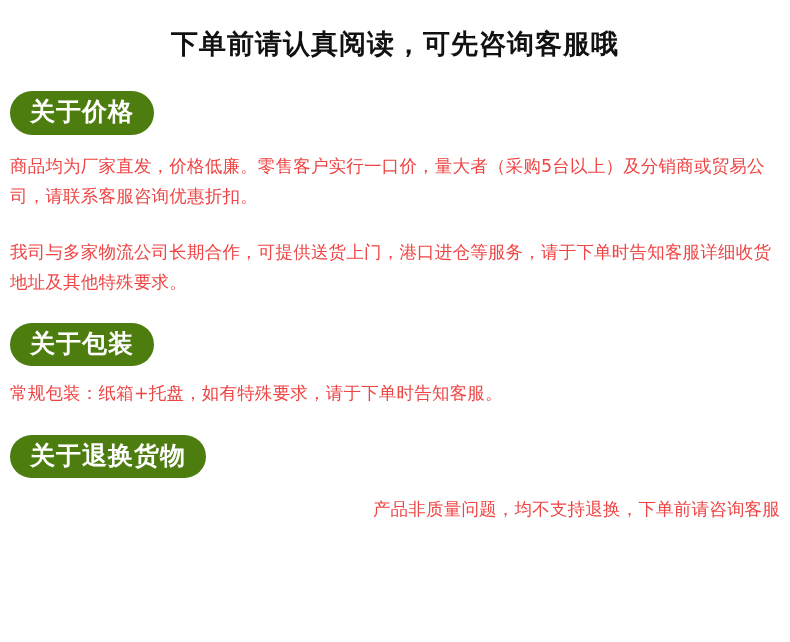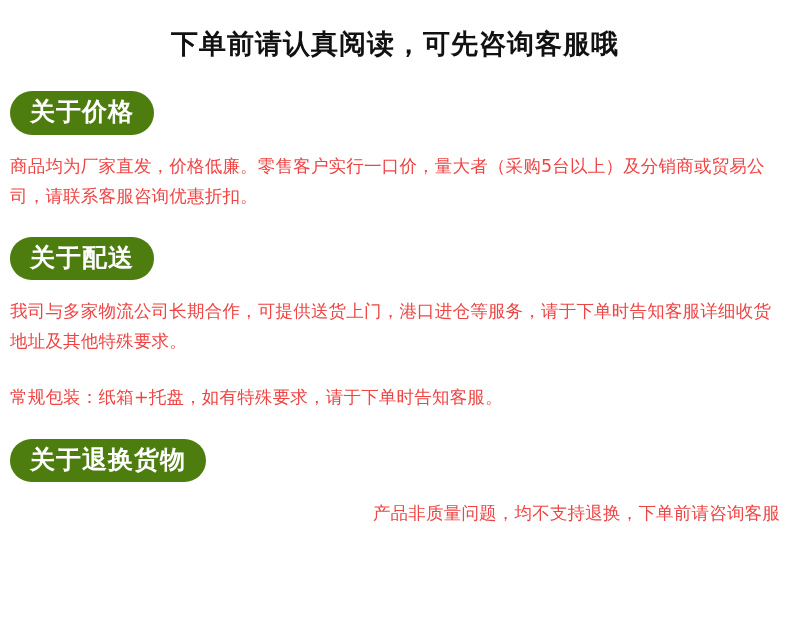--- a/index.html
+++ b/index.html
@@ -66,25 +66,25 @@
 <div class="page">
 
   <h1 class="page-title">下单前请认真阅读，可先咨询客服哦</h1>
 
   <div class="section section-first sec-price">
     <span class="badge">关于价格</span>
     <p class="body-text">商品均为厂家直发，价格低廉。零售客户实行一口价，量大者（采购5台以上）及分销商或贸易公司，请联系客服咨询优惠折扣。</p>
   </div>
 
   <div class="section sec-delivery">
-    <span class="badge">关于配送</span>
     <p class="body-text">我司与多家物流公司长期合作，可提供送货上门，港口进仓等服务，请于下单时告知客服详细收货地址及其他特殊要求。</p>
   </div>
 
   <div class="section sec-packing">
+    <span class="badge">关于包装</span>
     <p class="body-text">常规包装：纸箱+托盘，如有特殊要求，请于下单时告知客服。</p>
   </div>
 
   <div class="section sec-return">
     <span class="badge">关于退换货物</span>
     <p class="body-text">产品非质量问题，均不支持退换，下单前请咨询客服</p>
   </div>
 
 </div>
 

